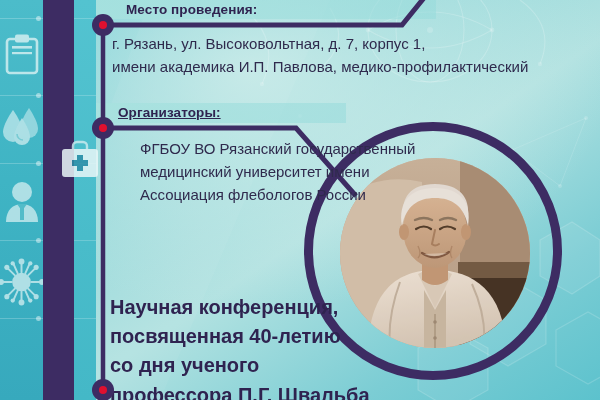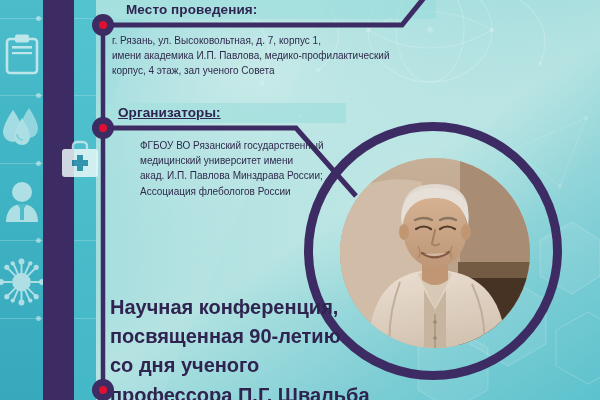--- a/index.html
+++ b/index.html
@@ -98,21 +98,21 @@
     font-weight: bold;
     font-size: 13.5px;
     letter-spacing: 0.1px;
     white-space: nowrap;
     z-index: 5;
     padding-left: 14px;
   }
   .panel-body {
     position: absolute;
     color: #2f2a4d;
-    font-size: 10px;
+    font-size: 15px;
     line-height: 1.52;
     z-index: 5;
   }
   .panel-body div { white-space: nowrap; }
 
   
   .band {
     position: absolute;
     background: linear-gradient(90deg, rgba(168,226,223,0.85), rgba(150,219,219,0.55));
     z-index: 1;
@@ -325,28 +325,26 @@
   <div class="band" style="left:96px; top:103px; width:250px; height:20px;"></div>
 
   <div class="node" style="left:92px; top:14px;"></div>
   <div class="node" style="left:92px; top:117px;"></div>
   <div class="node" style="left:92px; top:379px;"></div>
 
   <div class="panel-head" style="left:112px; top:2px;">Место проведения:</div>
   <div class="panel-body" style="left:112px; top:33px;">
     <div>г. Рязань, ул. Высоковольтная, д. 7, корпус 1,</div>
     <div>имени академика И.П. Павлова, медико-профилактический</div>
-    <div>корпус, 4 этаж, зал ученого Совета</div>
   </div>
 
   <div class="panel-head" style="left:104px; top:105px;text-decoration:underline;">Организаторы:</div>
   <div class="panel-body" style="left:112px; top:138px;margin-left:28px;">
     <div>ФГБОУ ВО Рязанский государственный</div>
     <div>медицинский университет имени</div>
-    <div>акад. И.П. Павлова Минздрава России;</div>
     <div>Ассоциация флебологов России</div>
   </div>
 
   <div class="ring"></div>
 
   <div class="portrait">
     <svg width="190" height="190" viewBox="0 0 190 190">
       <defs>
         <linearGradient id="gWall" x1="0" y1="0" x2="0" y2="1">
           <stop offset="0%" stop-color="#cbb7a1"></stop>
@@ -403,18 +401,18 @@
 
       <path d="M78 88 Q82 96 78 100" stroke="#b08a6b" stroke-width="1.4" fill="none"></path>
       <path d="M112 88 Q109 96 112 100" stroke="#b08a6b" stroke-width="1.4" fill="none"></path>
 
       <rect x="0" y="0" width="190" height="190" fill="#a8774a" opacity="0.10"></rect>
     </svg>
   </div>
 
   <div class="headline">
     <div>Научная конференция,</div>
-    <div>посвященная 90-летию</div>
+    <div>посвященная 40-летию</div>
     <div>со дня ученого</div>
     <div>профессора П.Г. Швальба</div>
   </div>
 
 </div>
 
 </body></html>

